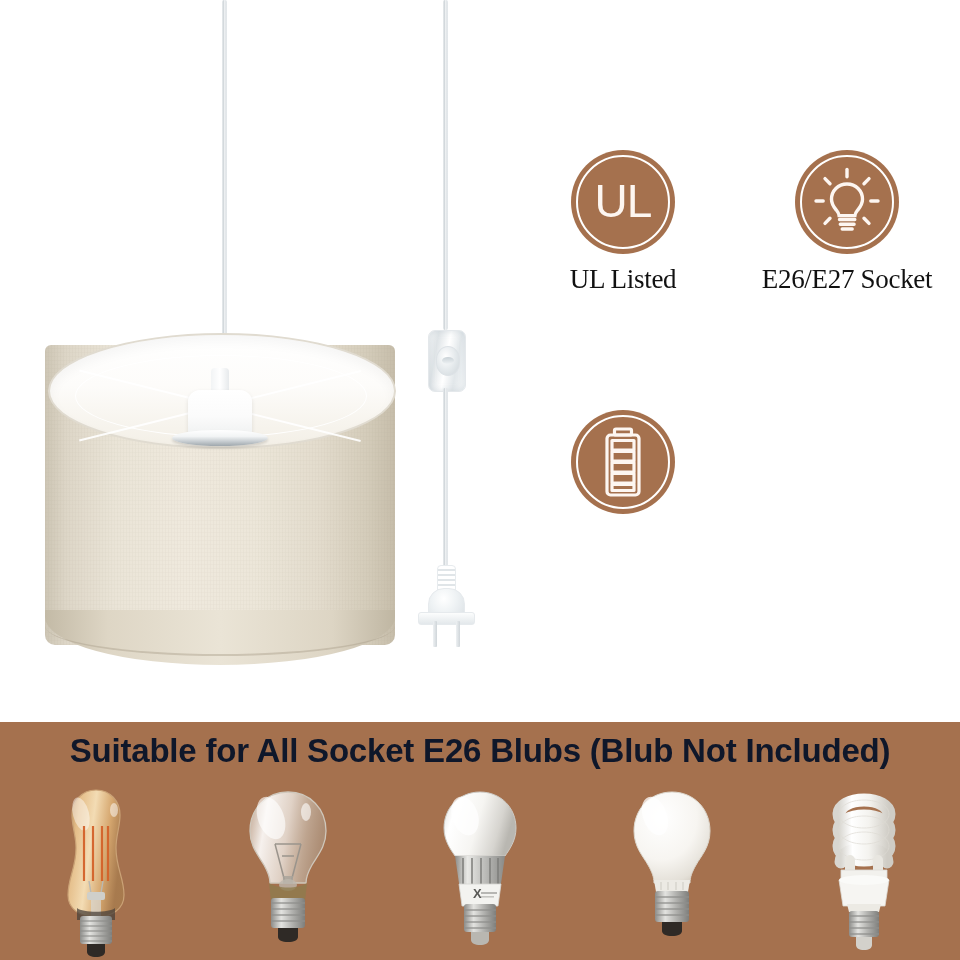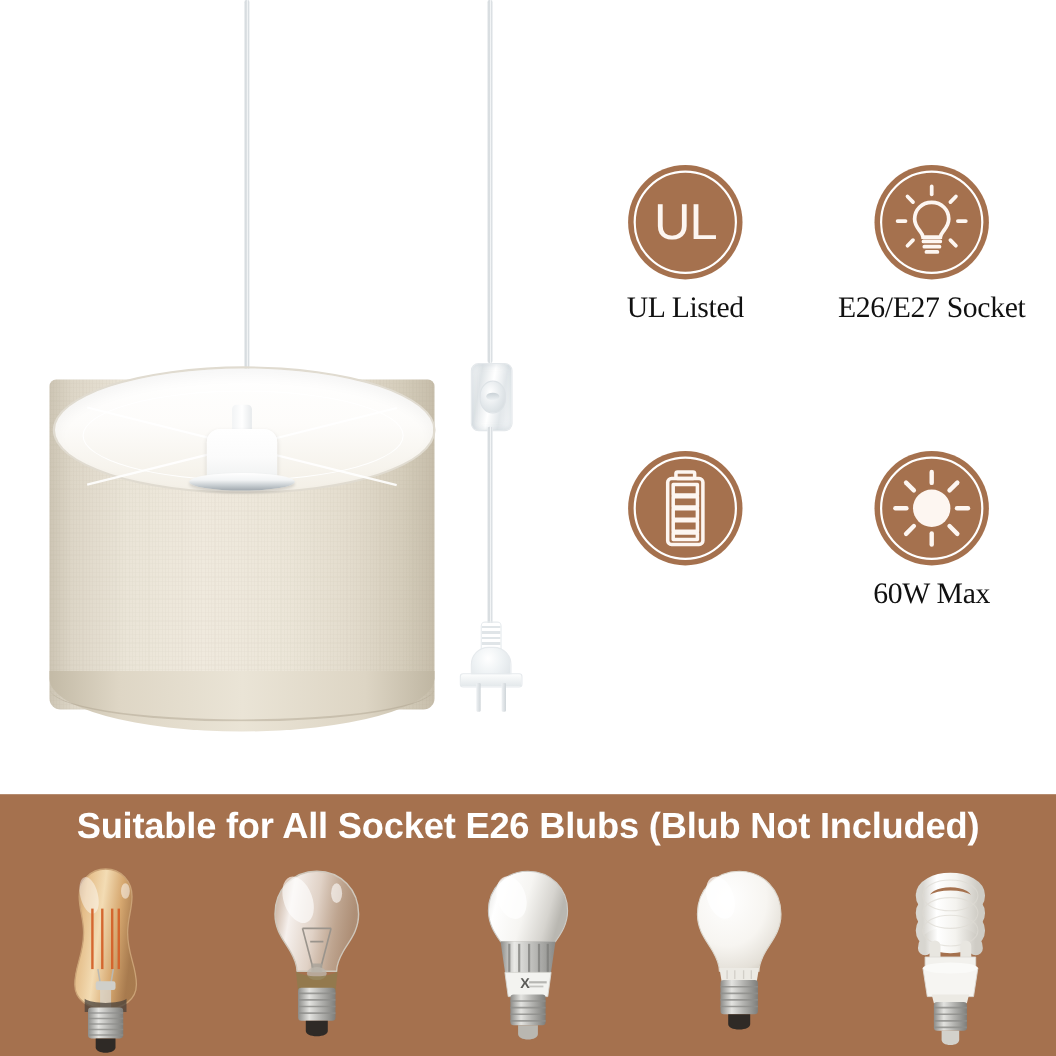--- a/index.html
+++ b/index.html
@@ -139,21 +139,21 @@
   }
   .badge-svg{position:relative;z-index:2;display:block;}
 
   
   .banner{
     position:absolute;left:0;top:722px;width:960px;height:238px;
     background:#a5714e;overflow:hidden;
   }
   .banner-title{
     position:absolute;left:0;top:10px;width:960px;text-align:center;
-    color:#ffffff;font-size:33px;font-weight:700;
+    color:#0f172a;font-size:33px;font-weight:700;
     font-family:"Liberation Sans", sans-serif;
     letter-spacing:-.2px;white-space:nowrap;
   }
   .bulbs-row{
     position:absolute;left:0;top:62px;width:960px;height:176px;
     display:flex;align-items:flex-end;justify-content:space-around;
   }
   .bulb-slot{width:170px;height:176px;position:relative;}
 </style>
 </head>
@@ -236,38 +236,20 @@
             <rect x="41" y="30.5" width="22" height="9.5"></rect>
             <rect x="41" y="41.5" width="22" height="9.5"></rect>
             <rect x="41" y="52.5" width="22" height="9.5"></rect>
             <rect x="41" y="63.5" width="22" height="9.5"></rect>
             <rect x="41" y="74.5" width="22" height="6"></rect>
           </g>
         </svg>
       </div>
     </div>
 
-    <div class="badge-cell c2 r2">
-      <div class="badge-circle">
-        <svg class="badge-svg" width="104" height="104" viewBox="0 0 104 104" aria-hidden="true">
-          <circle cx="52" cy="52" r="17" fill="#fdf6f1"></circle>
-          <g stroke="#fdf6f1" stroke-width="4" stroke-linecap="round">
-            <path d="M52 19v10"></path>
-            <path d="M52 75v10"></path>
-            <path d="M19 52h10"></path>
-            <path d="M75 52h10"></path>
-            <path d="M28.7 28.7l7.1 7.1"></path>
-            <path d="M68.2 68.2l7.1 7.1"></path>
-            <path d="M75.3 28.7l-7.1 7.1"></path>
-            <path d="M35.8 68.2l-7.1 7.1"></path>
-          </g>
-        </svg>
-      </div>
-      <div class="badge-label">60W Max</div>
-    </div>
   </div>
 
   <div class="banner">
     <div class="banner-title">Suitable for All Socket E26 Blubs (Blub Not Included)</div>
 
     <div class="bulbs-row">
 
       <div class="bulb-slot">
         <svg width="170" height="176" viewBox="0 0 170 176" aria-hidden="true">
           <defs>

